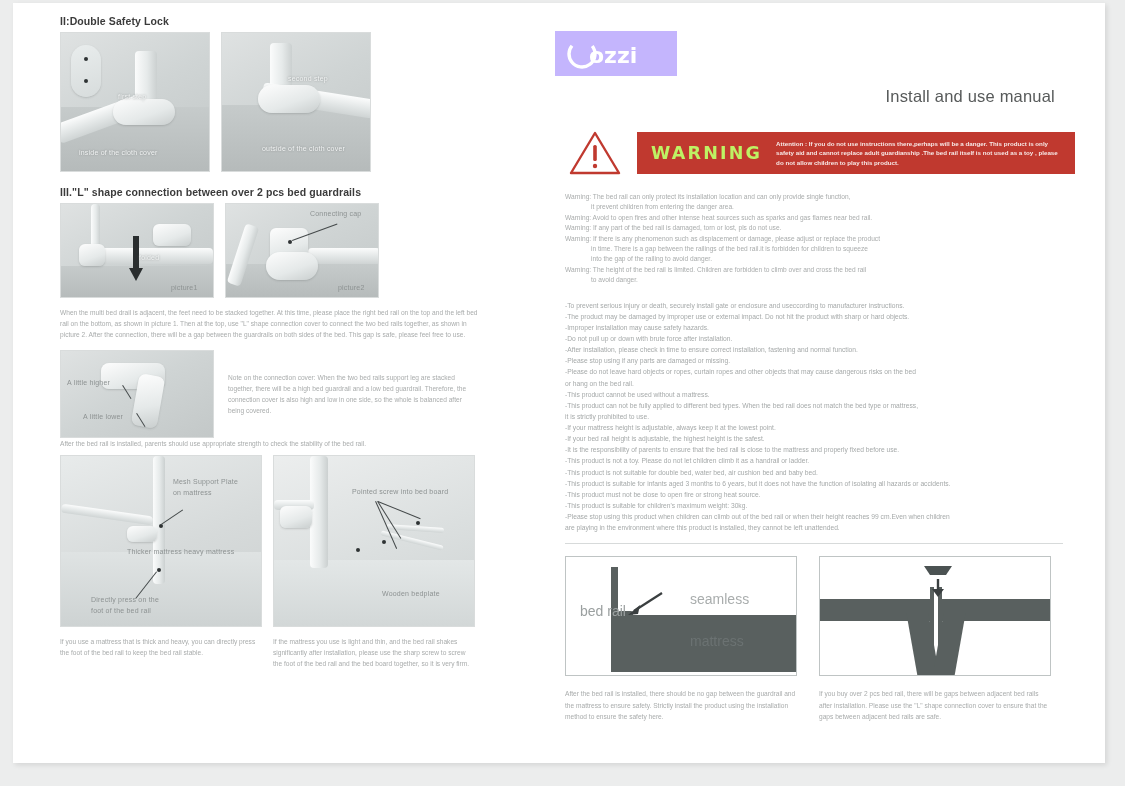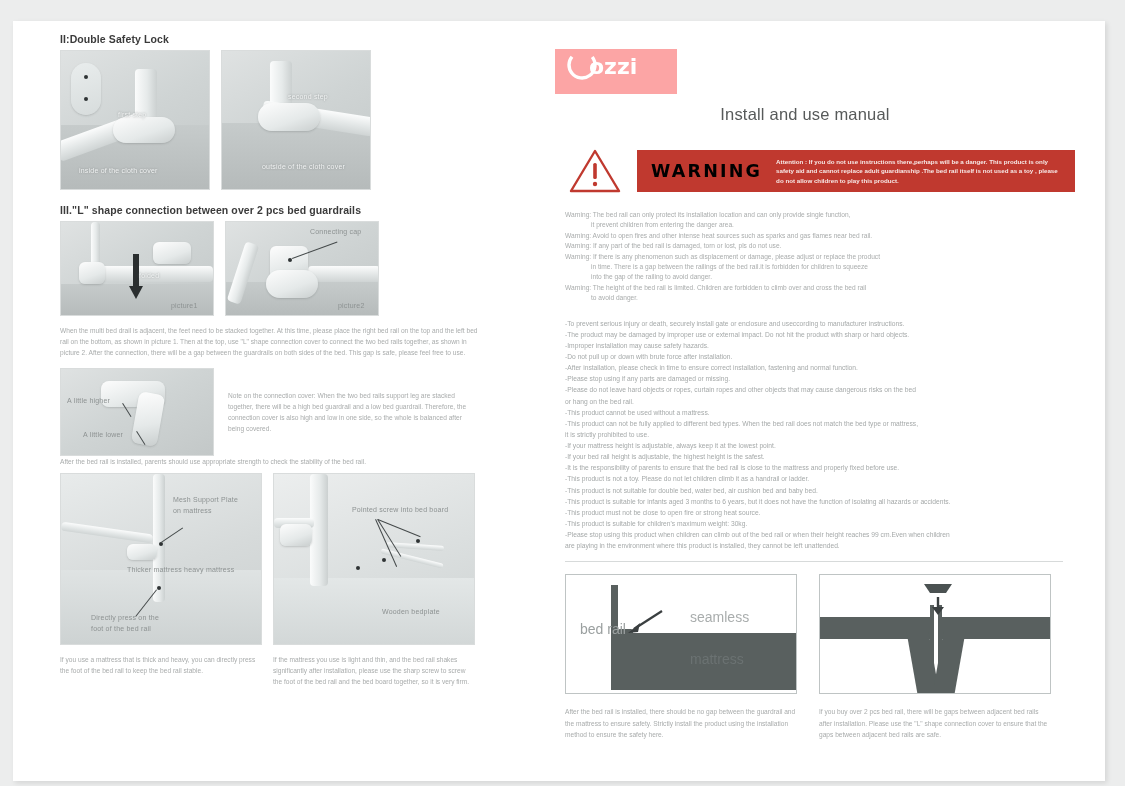--- a/index.html
+++ b/index.html
@@ -3,21 +3,21 @@
 <meta charset="utf-8">
 <style>
   * { box-sizing: border-box; margin: 0; padding: 0; }
   html, body {
     width: 1125px; height: 786px;
     background: #eceded;
     font-family: "Liberation Sans", sans-serif;
     overflow: hidden;
   }
   .page {
-    position: absolute; left: 13px; top: 21px;
+    position: absolute; left: 13px; top: 3px;
     width: 1092px; height: 760px;
     background: #ffffff;
     box-shadow: 2px 2px 5px rgba(0,0,0,0.10);
   }
   .col-left  { position: absolute; left: 47px;  top: 12px; width: 470px; }
   .col-right { position: absolute; left: 542px; top: 12px; width: 520px; }
 
   
   .sec-title {
     font-size: 10.5px; font-weight: 700; color: #3b3b3b;
@@ -56,41 +56,41 @@
   .arrow-dn {
     position:absolute; width:0;height:0;
     border-left:7px solid transparent;border-right:7px solid transparent;
     border-top:13px solid #2a2e2f;
   }
   .arrow-stem { position:absolute; background:#2a2e2f; }
 
   
   .brandrow { display:flex; align-items:center; gap:22px; padding-top:16px; }
   .logo {
-    width:122px; height:45px; background:#fca5a5;
-    display:flex; align-items:flex-start; justify-content:center;
+    width:122px; height:45px; background:#c4b5fd;
+    display:flex; align-items:center; justify-content:center;
   }
   .maintitle {
     font-size:30px; font-weight:700; color:#2f3232; letter-spacing:.4px;
     font-family:"DejaVu Sans", sans-serif;
   }
   .subtitle {
-    text-align:center; font-size:16.5px; color:#575a5a; margin-top:11px;
+    text-align:right; font-size:16.5px; color:#575a5a; margin-top:11px;
     letter-spacing:.2px; padding-right:20px;
   }
 
   
   .warnrow { display:flex; align-items:center; gap:16px; margin-top:24px; padding-left:14px;}
   .tri { position:relative; width:52px; height:46px; flex:none; }
   .warnbox {
     flex:1; background:#c0392f; display:flex; align-items:center;
     padding:6px 10px 6px 14px; gap:14px; height:42px;
   }
   .warnword {
-    color:#000000; font-size:17.5px; font-weight:700; letter-spacing:2.2px;
+    color:#bef264; font-size:17.5px; font-weight:700; letter-spacing:2.2px;
     white-space:nowrap; font-family:"DejaVu Sans", sans-serif;
   }
   .warnmsg { color:#f7e9e7; font-size:6.2px; font-weight:700; line-height:1.52; }
 
   .warnlist { margin-top:16px; padding-left:10px; }
   .wline { font-size:6.6px; color:#a9acac; line-height:1.58; }
   .wline .ind { display:inline-block; width:26px; }
 
   .bullets { margin-top:14px; padding-left:10px; }
   .bline { font-size:6.7px; color:#a5a9a9; line-height:1.66; }

